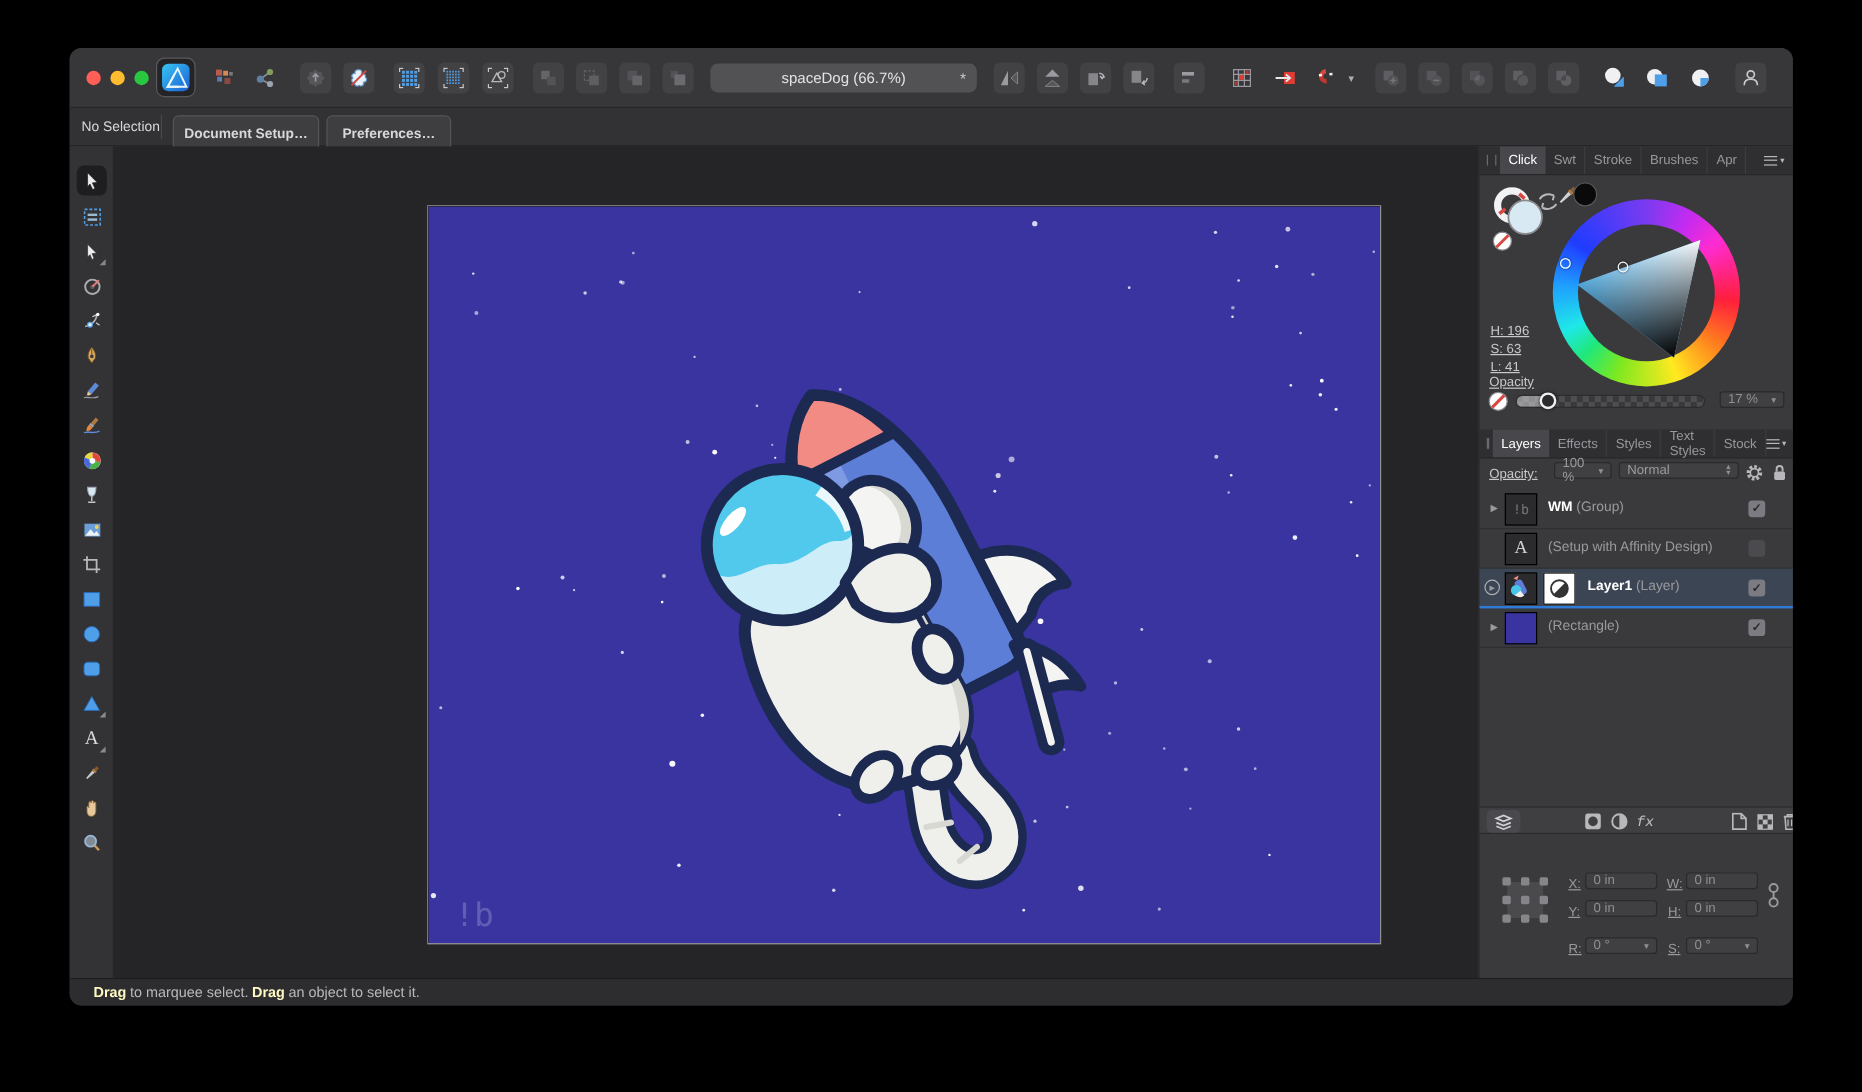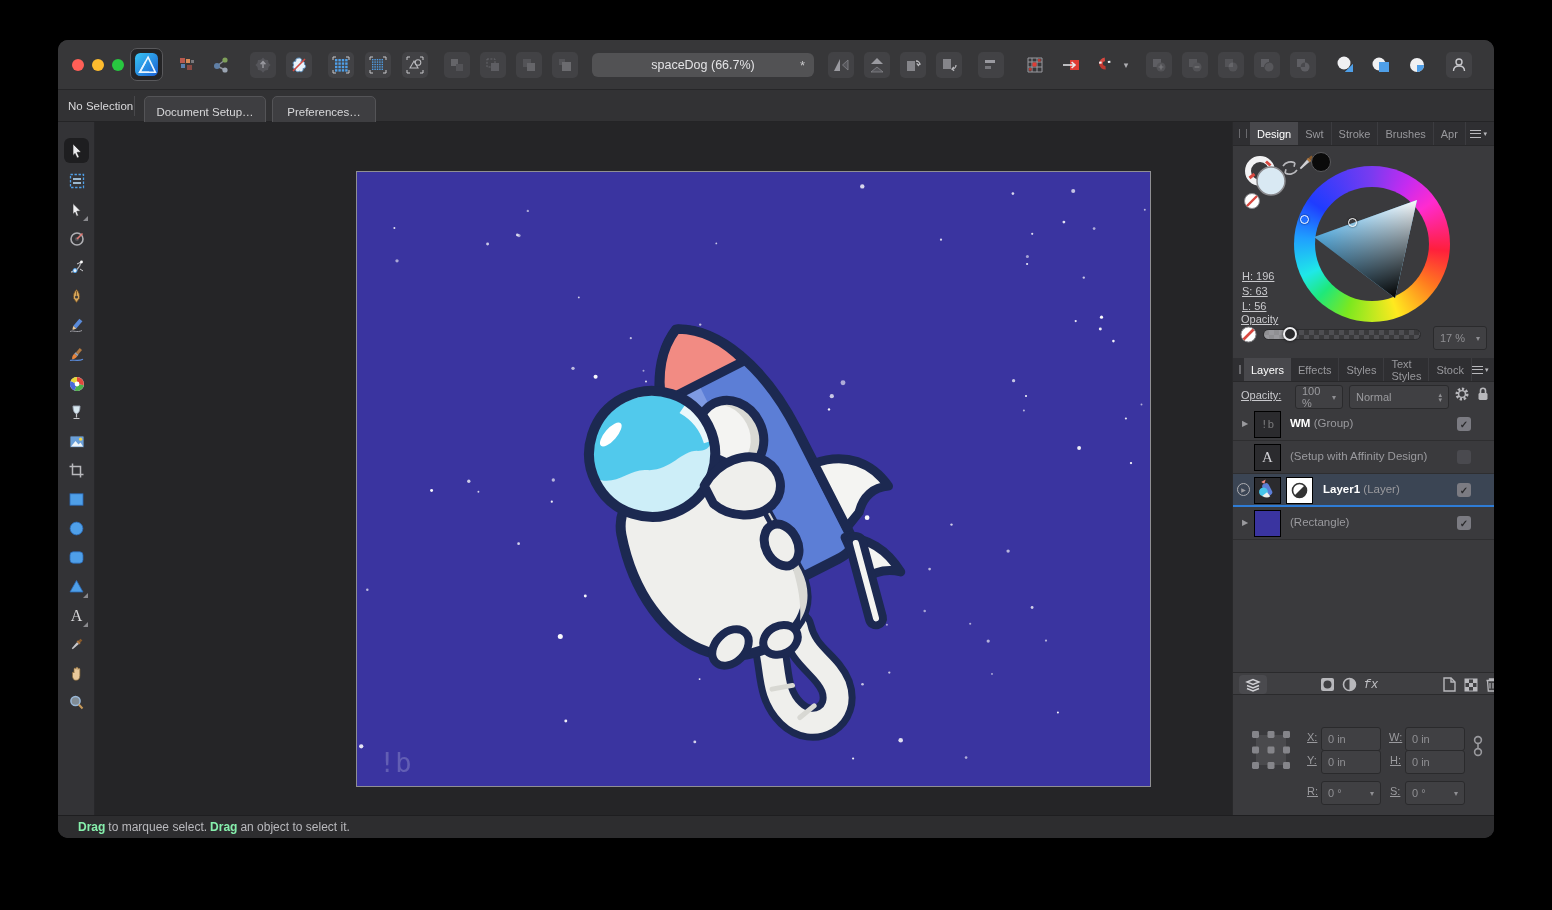--- a/index.html
+++ b/index.html
@@ -19,21 +19,21 @@
   .titlefield{position:absolute;left:534px;top:13px;width:222px;height:24px;background:#525254;border-radius:6px;
     color:#e3e3e5;font-size:12.5px;display:flex;align-items:center;justify-content:center;}
   .titlefield .star{position:absolute;right:9px;color:#c8c8ca;font-size:13px;}
   .ddarrow{position:absolute;top:12px;width:16px;height:26px;display:flex;align-items:center;justify-content:center;
     color:#aeaeb2;font-size:9px;}
   
   .contextbar{position:absolute;left:0;top:50px;width:100%;height:32px;background:#323234;border-bottom:1px solid #242426;}
   .ctx-status{position:absolute;left:10px;top:0;height:32px;display:flex;align-items:center;color:#d8d8da;font-size:11.5px;}
   .ctx-div{position:absolute;left:76px;top:6px;width:1px;height:20px;background:#48484b;}
   .ctx-btn{position:absolute;top:6px;height:32px;background:#3e3e41;border:1px solid #545457;border-radius:5px;
-    color:#d8d8da;font-size:11.5px;display:flex;align-items:center;justify-content:center;}
+    color:#d8d8da;font-size:11.5px;display:flex;align-items:center;justify-content:center;font-weight:bold;}
   
   .main{position:absolute;left:0;top:82px;width:100%;height:693px;}
   .toolstrip{position:absolute;left:0;top:0;width:37px;height:100%;background:#333336;border-right:1px solid #27272a;}
   .tool{position:absolute;left:6px;width:25px;height:25px;display:flex;align-items:center;justify-content:center;}
   .tool.sel{background:#1e1e20;border-radius:6px;}
   .flyout:after{content:"";position:absolute;right:1px;bottom:1px;border-left:5px solid transparent;border-bottom:5px solid #8a8a8e;}
   .canvas-area{position:absolute;left:37px;top:0;width:1137px;height:100%;background:var(--canvas-area-bg,#252527);}
   .artboard{position:absolute;left:262px;top:50px;width:793px;height:614px;box-shadow:0 0 0 1px #8f8f93;}
   .artboard svg{display:block;}
   
@@ -41,21 +41,21 @@
   .tabbar{position:absolute;left:0;width:262px;height:24px;background:#2f2f32;display:flex;align-items:stretch;border-bottom:1px solid #28282a;}
   .grip{width:8px;margin:7px 3px 7px 6px;border-left:1px solid #6a6a6e;border-right:1px solid #6a6a6e;}
   .tab{display:flex;align-items:center;padding:0 7px;font-size:11px;color:#98989c;border-right:1px solid #3c3c40;}
   .tab.active{background:#48484c;color:#fff;border-right:none;}
   .hamb{margin-left:auto;display:flex;align-items:center;gap:2px;padding-right:8px;}
   .hamb .lines{width:11px;height:8px;border-top:1.5px solid #b8b8bc;border-bottom:1.5px solid #b8b8bc;position:relative;}
   .hamb .lines:after{content:"";position:absolute;left:0;top:2.4px;width:11px;border-top:1.5px solid #b8b8bc;}
   .hamb .arr{color:#b8b8bc;font-size:7px;}
   .lbl{position:absolute;color:#c9c9cd;font-size:11px;text-decoration:underline;}
   .dim{color:#9a9a9e;}
-  .field{position:absolute;height:24px;background:#404043;border:1px solid #2a2a2c;border-radius:3px;
+  .field{position:absolute;height:14px;background:#404043;border:1px solid #2a2a2c;border-radius:3px;
     color:#8f8f93;font-size:11px;display:flex;align-items:center;padding:0 6px;}
   .field .fa{margin-left:auto;color:#8f8f93;font-size:8px;}
   
   .wheel{position:absolute;left:61px;top:44px;width:156px;height:156px;border-radius:50%;
     background:conic-gradient(from 0deg,#7a3bf0,#c52bf0 30deg,#ff2bd0 55deg,#ff1f3c 95deg,#ff7a1f 125deg,#ffe91f 160deg,#7ce81f 200deg,#1fe87a 225deg,#1fe8e8 245deg,#1f9fff 275deg,#1f3cff 305deg,#7a3bf0 360deg);}
   .wheel .hole{position:absolute;left:21px;top:21px;width:114px;height:114px;border-radius:50%;background:var(--panel-bg,#3a3a3d);}
   .marker{position:absolute;width:9px;height:9px;border:1.5px solid #fff;border-radius:50%;box-shadow:0 0 2px rgba(0,0,0,.7);}
   
   .optrack{position:absolute;left:30px;top:207px;width:158px;height:11px;border-radius:6px;overflow:hidden;border:1px solid #2c2c2e;
     background:repeating-conic-gradient(#4e4e52 0 25%,#39393b 0 50%) 0 0/10px 10px;}
@@ -72,21 +72,21 @@
   .exp{position:absolute;left:9px;top:11px;color:#9a9a9e;font-size:8px;}
   .rowname{position:absolute;top:9px;font-size:11.5px;color:#fff;font-weight:bold;white-space:nowrap;}
   .rowsuffix{font-weight:normal;color:#9a9a9e;}
   .iconbar{position:absolute;left:0;top:550px;width:262px;height:23px;background:#3f3f42;border-top:1px solid #2a2a2c;border-bottom:1px solid #2a2a2c;}
   .ib{position:absolute;top:2px;width:20px;height:19px;display:flex;align-items:center;justify-content:center;}
   .fxtxt{font-size:12px;font-style:italic;color:#c0c0c4;font-family:Liberation Mono, monospace;}
   
   .anchor{position:absolute;left:16px;top:606px;width:44px;height:44px;}
   .statusbar{position:absolute;left:0;top:775px;width:100%;height:23px;background:#2d2d2f;border-top:1px solid #1e1e20;
     display:flex;align-items:center;padding-left:20px;font-size:12px;color:#b9b9bd;}
-  .statusbar b{color:#86efac;margin:16px 3px;}
+  .statusbar b{color:#fef9c3;margin:16px 3px;}
   .statusbar b:first-child{margin-left:0;}
   svg{display:block;}
 </style>
 </head>
 <body>
 
 <div class="window">
 
   <div class="toolbar">
     <div class="tl" style="left:14px;background:#ff5f57"></div>
@@ -707,21 +707,21 @@
             <path d="M-46,-26 C-22,-42 8,-38 20,-20 C30,-4 24,16 6,22 C-14,28 -38,14 -46,-6 Z" style="fill:var(--suit-white);stroke:var(--outline)" stroke-width="9"></path>
           </g>
         </svg>
       </div>
     </div>
 
     <div class="panels">
 
       <div class="tabbar" style="top:0">
         <div class="grip"></div>
-        <div class="tab active">Design</div>
+        <div class="tab active">Click</div>
         <div class="tab">Swt</div>
         <div class="tab">Stroke</div>
         <div class="tab">Brushes</div>
         <div class="tab">Apr</div>
         <div class="hamb">
             <span class="lines"></span>
             <span class="arr">▾</span>
           </div>
       </div>
 
@@ -762,21 +762,21 @@
           <polygon points="20,71 123,34 101,132" fill="#4da3d6"></polygon>
           <polygon points="20,71 123,34 101,132" fill="url(#tgw)"></polygon>
           <polygon points="20,71 123,34 101,132" fill="url(#tgb)"></polygon>
         </svg>
         <div class="marker" style="left:6px;top:49px"></div>
         <div class="marker" style="left:54px;top:52px"></div>
       </div>
 
       <div class="lbl" style="left:9px;top:148px">H: 196</div>
       <div class="lbl" style="left:9px;top:163px">S: 63</div>
-      <div class="lbl" style="left:9px;top:178px">L: 56</div>
+      <div class="lbl" style="left:9px;top:178px">L: 41</div>
 
       <div class="lbl" style="left:8px;top:191px">Opacity</div>
       <svg style="position:absolute;left:7px;top:204px" width="17" height="17" viewBox="0 0 17 17">
           <circle cx="8.5" cy="8.5" r="7.5" fill="#fff" stroke="#8a8a8e"></circle>
           <path d="M3.5,13.5 L13.5,3.5" stroke="#d84840" stroke-width="2.6"></path>
         </svg>
       <div class="optrack">
           <div class="opfill" style="width: 17%;"></div>
         </div>
       <div class="opknob" style="left: 50px;"></div>

